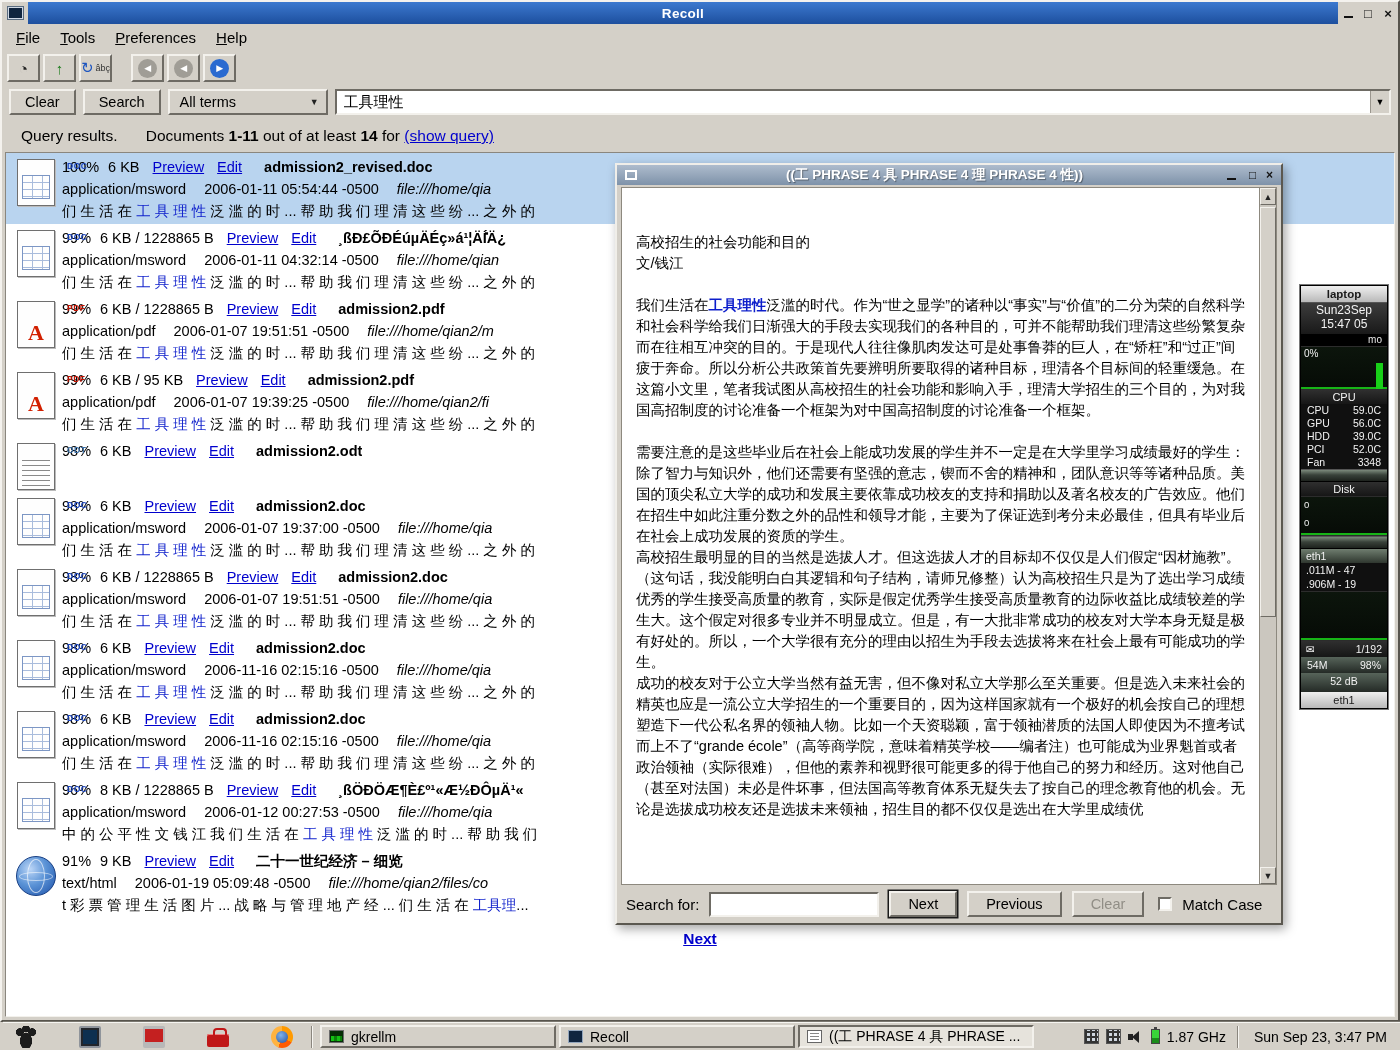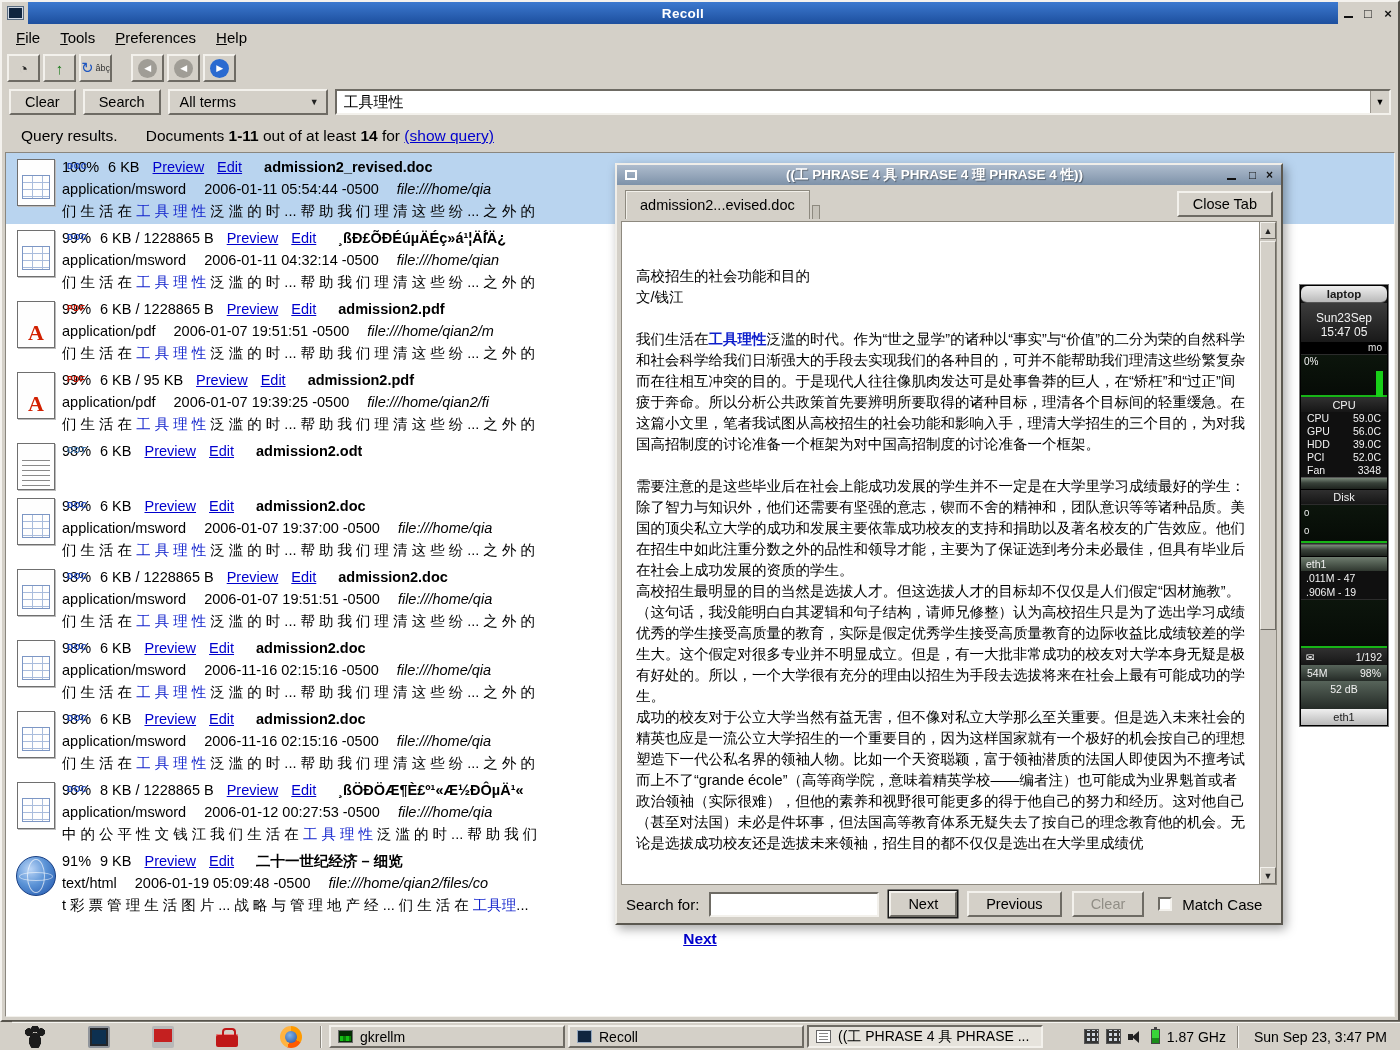--- a/index.html
+++ b/index.html
@@ -96,42 +96,42 @@
 .pv-find-label{font-size:15px;}
 .pv-find-input{width:170px;height:25px;border:2px solid;border-color:#6e6b64 #f3f1ec #f3f1ec #6e6b64;font-size:14px;padding:0 5px;outline:none;background:#fff;font-family:inherit;}
 .pv-btn{height:26px;padding:0 17px;}
 .pv-btn.default{box-shadow:0 0 0 1.5px #1a1a1a;}
 .pv-btn.disabled{color:#918e86;}
 .checkbox{width:14px;height:14px;background:#fff;border:2px solid;border-color:#6e6b64 #f3f1ec #f3f1ec #6e6b64;margin-left:4px;flex:0 0 14px;}
 .mc-label{font-size:15px;}
 
 
 .gkrellm{position:absolute;left:1300px;top:285px;width:88px;background:#141414;border:1px solid #000;box-shadow:0 0 0 1px #777;color:#f2f2f2;font-size:11px;}
-.gk-host{height:17px;background:linear-gradient(180deg,#efefef,#b9b9b9);color:#1a1a1a;font-weight:bold;display:flex;align-items:center;justify-content:center;font-size:11.5px;border-bottom:1px solid #555;border-radius:6px;}
-.gk-clock{padding:8px 0 3px;text-align:center;background:linear-gradient(180deg,#3c3c3c,#191919);line-height:14px;font-size:12px;}
+.gk-host{height:17px;background:linear-gradient(180deg,#efefef,#b9b9b9);color:#1a1a1a;font-weight:bold;display:flex;align-items:center;justify-content:center;font-size:11.5px;border-bottom:1px solid #555;}
+.gk-clock{padding:0 0 3px;text-align:center;background:linear-gradient(180deg,#3c3c3c,#191919);line-height:14px;font-size:12px;}
 .gk-up{font-size:10px;text-align:right;padding:0 5px 1px;background:#000000;color:#e8e8e8;}
 .gk-chart{position:relative;height:44px;background:linear-gradient(180deg,#0c150c,#060b06);border-top:1px solid #2c2c2c;border-bottom:1px solid #2c2c2c;overflow:hidden;}
 .gk-chart-label{position:absolute;top:1px;left:3px;font-size:10px;}
 .gk-baseline{position:absolute;left:0;right:0;bottom:0;height:2px;background:#17b417;}
 .gk-cpu-spike{position:absolute;right:4px;bottom:0;width:7px;height:26px;background:#18d018;}
 .gk-panel-label{text-align:center;font-size:11px;padding:1px 0;background:linear-gradient(180deg,#2f2f2f,#161616);}
 .gk-srow{display:flex;justify-content:space-between;padding:0 6px;height:13px;line-height:13px;font-size:10.5px;background:#101010;}
 .gk-krell{height:13px;background:linear-gradient(180deg,#7b8a7b,#39423a 45%,#1d221d);border-top:1px solid #555;border-bottom:1px solid #000;}
 .gk-disk-chart{height:40px;}
 .gk-dlabel{position:absolute;left:3px;font-size:9.5px;}
 .gk-netlabel{font-size:10.5px;padding:0 5px;height:14px;line-height:14px;background:linear-gradient(180deg,#6f7d6f,#2f372f);}
 .gk-netline{display:block;font-size:10.5px;padding:0 5px;height:14px;line-height:14px;background:#101010;white-space:nowrap;overflow:hidden;}
 .gk-netchart{height:50px;}
 .gk-mail{display:flex;align-items:center;gap:4px;padding:0 5px;height:16px;background:linear-gradient(180deg,#2f2f2f,#161616);font-size:10.5px;}
 .gk-mem{display:flex;justify-content:space-between;padding:0 6px;height:16px;line-height:16px;background:linear-gradient(180deg,#57645a,#242a26);font-size:10.5px;}
-.gk-vol{text-align:center;height:28px;line-height:16px;background:linear-gradient(180deg,#57645a,#242a26);font-size:10.5px;}
+.gk-vol{text-align:center;height:19px;line-height:16px;background:linear-gradient(180deg,#57645a,#242a26);font-size:10.5px;}
 .gk-footer{height:16px;background:linear-gradient(180deg,#efefef,#b9b9b9);color:#1a1a1a;display:flex;align-items:center;justify-content:center;font-size:11px;}
 
 
-.taskbar{position:absolute;left:12px;right:0;bottom:0;height:28px;background:#d4d0c8;border-top:1px solid #f6f5f1;box-shadow:0 -1px 0 #7a776f;display:flex;align-items:center;padding:0 5px;gap:4px;}
+.taskbar{position:absolute;left:3px;right:0;bottom:0;height:28px;background:#d4d0c8;border-top:1px solid #f6f5f1;box-shadow:0 -1px 0 #7a776f;display:flex;align-items:center;padding:0 5px;gap:4px;}
 .tb-launchers{display:flex;align-items:center;gap:40px;padding:0 10px 0 6px;}
 .tb-launcher{width:24px;height:24px;display:flex;align-items:center;justify-content:center;}
 .li{width:22px;height:22px;position:relative;}
 .li.footprint-launcher{background:radial-gradient(ellipse at 50% 68%,#1c1c1c 38%,transparent 40%),radial-gradient(circle at 22% 28%,#1c1c1c 16%,transparent 18%),radial-gradient(circle at 50% 12%,#1c1c1c 16%,transparent 18%),radial-gradient(circle at 78% 28%,#1c1c1c 16%,transparent 18%);}
 .li.terminal-launcher{background:#23262b;border:2px solid #8f949b;border-radius:2px;}
 .li.terminal-launcher::after{content:"";position:absolute;inset:2px;background:#0d3050;}
 .li.screen-launcher{background:#b8b8b8;border-radius:2px;}
 .li.screen-launcher::after{content:"";position:absolute;inset:3px 2px 6px;background:#c42020;}
 .li.toolbox-launcher{height:13px;margin-top:8px;background:#c01818;border-radius:2px;box-shadow:inset 0 1px 0 #f08080;}
 .li.toolbox-launcher::before{content:"";position:absolute;top:-6px;left:6px;width:10px;height:7px;border:2px solid #c01818;border-bottom:none;border-radius:4px 4px 0 0;}
@@ -383,25 +383,20 @@
   <div class="preview-window">
     <div class="pv-titlebar">
       <div class="pv-ticon"></div>
       <div class="pv-title">((工 PHRASE 4 具 PHRASE 4 理 PHRASE 4 性))</div>
       <div class="pv-ctrl">
           <span class="gl-min"></span>
         </div>
       <div class="pv-ctrl">□</div>
       <div class="pv-ctrl">×</div>
     </div>
-    <div class="pv-tabrow">
-      <div class="pv-tab">admission2...evised.doc</div>
-      <div class="pv-tab-stub"></div>
-      <div class="btn pv-closetab">Close Tab</div>
-    </div>
     <div class="pv-main">
       <div class="pv-text">
           <div class="pv-par"><span>高校招生的社会功能和目的</span></div>
           <div class="pv-par gap"><span>文/钱江</span></div>
           <div class="pv-par gap"><span>我们生活在</span><span class="hl">工具理性</span><span>泛滥的时代。作为“世之显学”的诸种以“事实”与“价值”的二分为荣的自然科学和社会科学给我们日渐强大的手段去实现我们的各种目的，可并不能帮助我们理清这些纷繁复杂而在往相互冲突的目的。于是现代人往往像肌肉发达可是处事鲁莽的巨人，在“矫枉”和“过正”间疲于奔命。所以分析公共政策首先要辨明所要取得的诸种目标，理清各个目标间的轻重缓急。在这篇小文里，笔者我试图从高校招生的社会功能和影响入手，理清大学招生的三个目的，为对我国高招制度的讨论准备一个框架为对中国高招制度的讨论准备一个框架。</span></div>
           <div class="pv-par"><span>需要注意的是这些毕业后在社会上能成功发展的学生并不一定是在大学里学习成绩最好的学生：除了智力与知识外，他们还需要有坚强的意志，锲而不舍的精神和，团队意识等等诸种品质。美国的顶尖私立大学的成功和发展主要依靠成功校友的支持和捐助以及著名校友的广告效应。他们在招生中如此注重分数之外的品性和领导才能，主要为了保证选到考分未必最佳，但具有毕业后在社会上成功发展的资质的学生。</span></div>
           <div class="pv-par"><span>高校招生最明显的目的当然是选拔人才。但这选拔人才的目标却不仅仅是人们假定“因材施教”。（这句话，我没能明白白其逻辑和句子结构，请师兄修整）认为高校招生只是为了选出学习成绩优秀的学生接受高质量的教育，实际是假定优秀学生接受高质量教育的边际收益比成绩较差的学生大。这个假定对很多专业并不明显成立。但是，有一大批非常成功的校友对大学本身无疑是极有好处的。所以，一个大学很有充分的理由以招生为手段去选拔将来在社会上最有可能成功的学生。</span></div>
           <div class="pv-par"><span>成功的校友对于公立大学当然有益无害，但不像对私立大学那么至关重要。但是选入未来社会的精英也应是一流公立大学招生的一个重要目的，因为这样国家就有一个极好的机会按自己的理想塑造下一代公私名界的领袖人物。比如一个天资聪颖，富于领袖潜质的法国人即使因为不擅考试而上不了“grande école”（高等商学院，意味着精英学校——编者注）也可能成为业界魁首或者政治领袖（实际很难），但他的素养和视野很可能更多的得于他自己的努力和经历。这对他自己（甚至对法国）未必是件坏事，但法国高等教育体系无疑失去了按自己的理念教育他的机会。无论是选拔成功校友还是选拔未来领袖，招生目的都不仅仅是选出在大学里成绩优</span></div>
         </div>
       <div class="pv-scrollbar">

